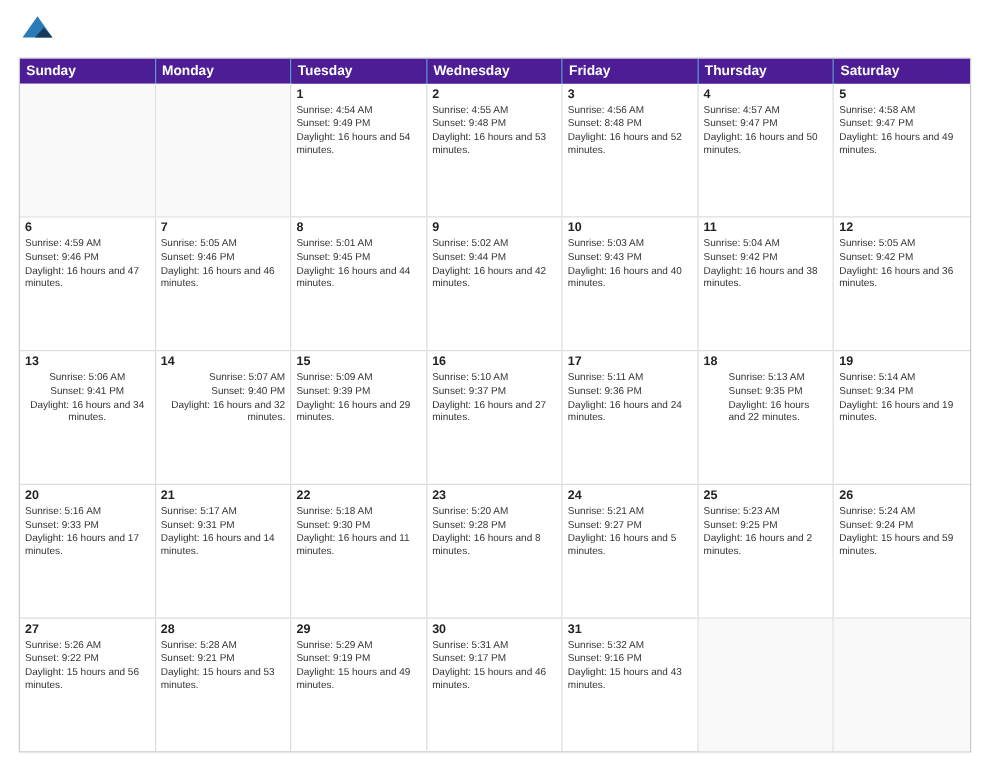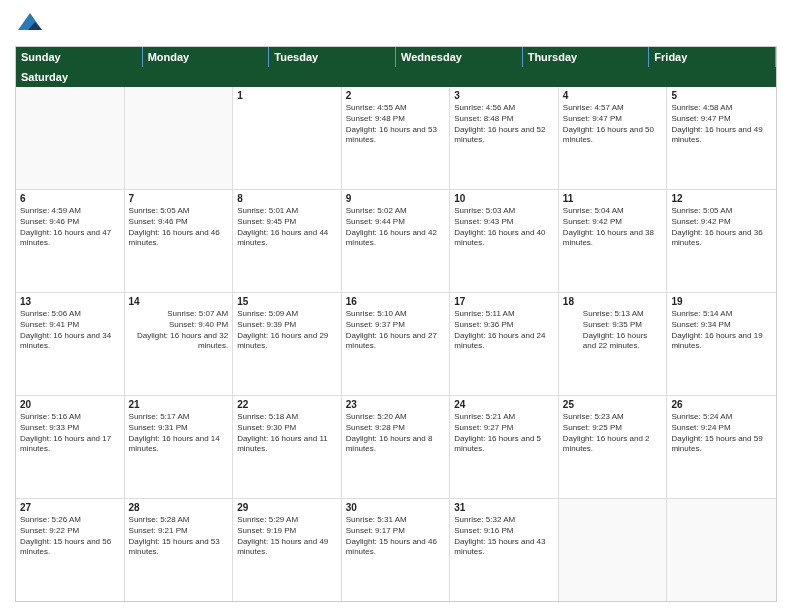--- a/index.html
+++ b/index.html
@@ -56,22 +56,22 @@
       margin-top: 2px;
     }
     .calendar {
       flex: 1;
       display: flex;
       flex-direction: column;
       border: 1px solid #ccc;
     }
     .cal-header {
       display: grid;
-      grid-template-columns: repeat(6, 1fr);
-      background: #14532d;
+      grid-template-columns: repeat(7, 1fr);
+      background: #4c1d95;
     }
     .cal-header-cell {
       color: #fff;
       font-size: 11px;
       font-weight: bold;
       padding: 4px 5px;
       text-align: left;
       border-right: 1px solid #5599cc;
     }
     .cal-header-cell:last-child { border-right: none; }
@@ -129,30 +129,33 @@
       <div class="subtitle"></div>
     </div>
   </div>
 
   <div class="calendar">
     <div class="cal-header">
     <div class="cal-header-cell">Sunday</div>
         <div class="cal-header-cell">Monday</div>
         <div class="cal-header-cell">Tuesday</div>
         <div class="cal-header-cell">Wednesday</div>
+        <div class="cal-header-cell">Friday</div>
         <div class="cal-header-cell">Thursday</div>
-        <div class="cal-header-cell">Friday</div>
         <div class="cal-header-cell">Saturday</div>
       </div>
     <div class="cal-body">
     <div class="cal-row">
           <div class="cal-cell empty"></div>
           <div class="cal-cell empty"></div>
           <div class="cal-cell">
             <div class="day-num">1</div>
+            <div class="cell-info" style="white-space: pre-line;">Sunrise: 4:54 AM
+Sunset: 9:49 PM
+Daylight: 16 hours and 54 minutes.</div>
           </div>
           <div class="cal-cell">
             <div class="day-num">2</div>
             <div class="cell-info" style="white-space: pre-line;">Sunrise: 4:55 AM
 Sunset: 9:48 PM
 Daylight: 16 hours and 53 minutes.</div>
           </div>
           <div class="cal-cell">
             <div class="day-num">3</div>
             <div class="cell-info" style="white-space: pre-line;">Sunrise: 4:56 AM
@@ -212,21 +215,21 @@
           <div class="cal-cell">
             <div class="day-num">12</div>
             <div class="cell-info" style="white-space: pre-line;">Sunrise: 5:05 AM
 Sunset: 9:42 PM
 Daylight: 16 hours and 36 minutes.</div>
           </div>
         </div>
         <div class="cal-row">
           <div class="cal-cell">
             <div class="day-num">13</div>
-            <div class="cell-info" style="white-space: pre-line;">Sunrise: 5:06 AM
+            <div class="cell-info" style="white-space: pre-line; text-align: center;">Sunrise: 5:06 AM
 Sunset: 9:41 PM
 Daylight: 16 hours and 34 minutes.</div>
           </div>
           <div class="cal-cell">
             <div class="day-num">14</div>
             <div class="cell-info" style="white-space: pre-line; text-align: right;">Sunrise: 5:07 AM
 Sunset: 9:40 PM
 Daylight: 16 hours and 32 minutes.</div>
           </div>
           <div class="cal-cell">

